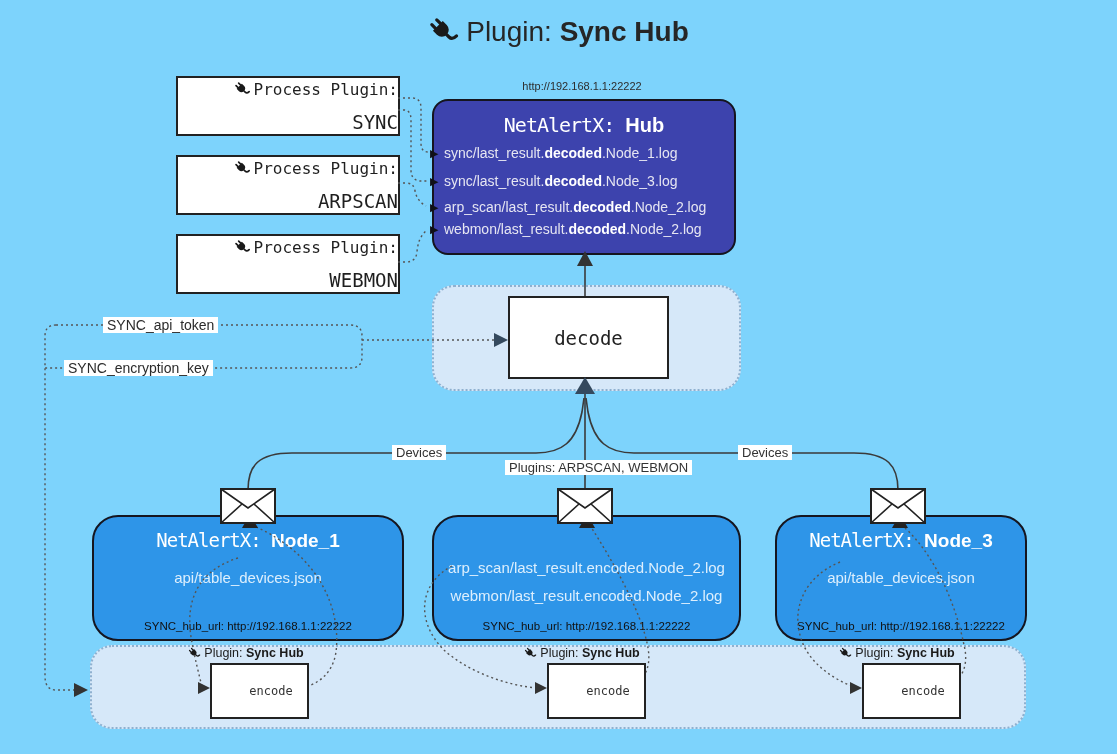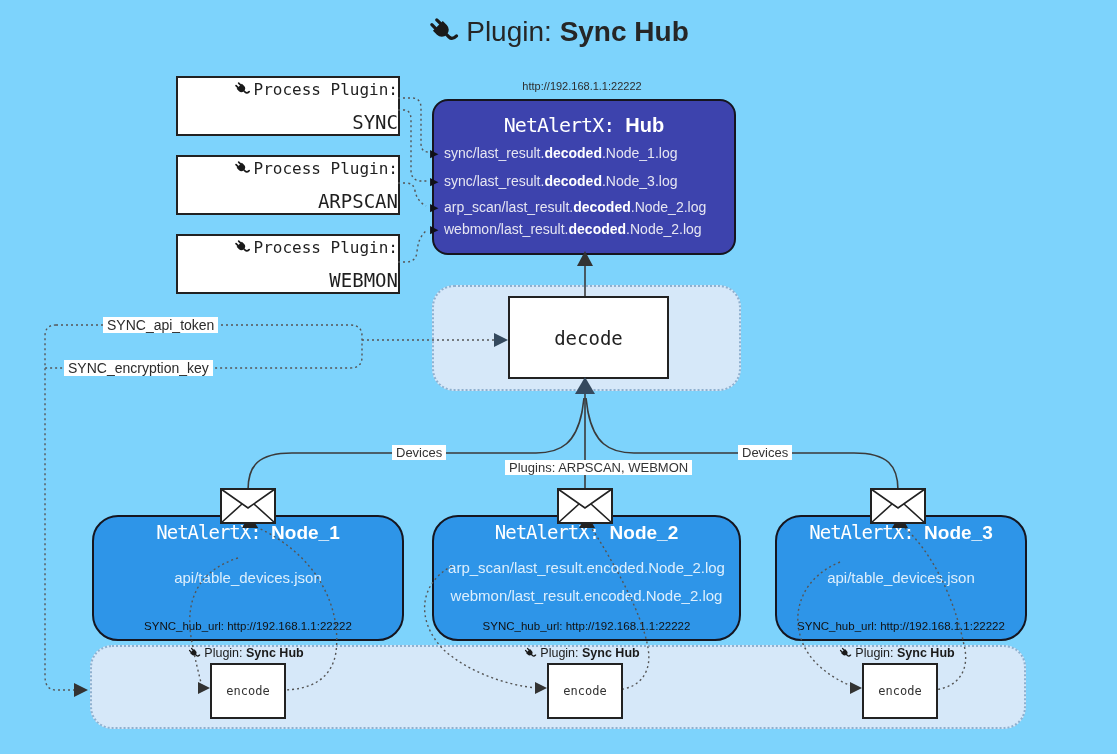--- a/index.html
+++ b/index.html
@@ -34,31 +34,31 @@
   .decode-panel{left:432px;top:285px;width:305px;height:102px;}
   .white-box{background:#fff;border:2px solid #222;display:flex;align-items:center;justify-content:center;}
   .decode-box{left:508px;top:296px;width:157px;height:79px;font-size:19px;color:#222;}
 
   
   .line-label{background:#fff;padding:0 4px;font-size:13px;color:#333;white-space:nowrap;}
   .settings-label{font-size:14px;color:#2b2b2b;}
 
   
   .node{height:122px;background:#2e95e8;border:2px solid #15151f;border-radius:26px;}
-  .node-title{position:absolute;top:4px;left:0;width:100%;text-align:center;color:#fff;font-size:19px;white-space:nowrap;}
+  .node-title{position:absolute;top:12px;left:0;width:100%;text-align:center;color:#fff;font-size:19px;white-space:nowrap;}
   .node-title .mono{letter-spacing:-1px;}
   .node-title b{font-family:"Liberation Sans",sans-serif;font-weight:700;}
   .node-file{position:absolute;left:0;width:100%;text-align:center;color:#ddeffd;font-size:15px;white-space:nowrap;}
   .node-url{position:absolute;bottom:7px;left:0;width:100%;text-align:center;color:#111;font-size:11.5px;}
 
   
   .bottom-panel{left:90px;top:645px;width:932px;height:80px;}
   .enc-label{top:646px;width:140px;display:flex;align-items:center;justify-content:center;gap:3px;
              font-size:12.5px;color:#1a1a1a;white-space:nowrap;}
-  .enc-box{top:663px;width:72px;height:52px;font-size:12px;color:#333;}
+  .enc-box{top:663px;width:72px;height:52px;font-size:12px;color:#333;padding-left:23px;}
 
   svg.overlay{position:absolute;left:0;top:0;pointer-events:none;}
   .plug{fill:#1a1a1a;}
   .z1{z-index:1;} .z2{z-index:2;} .z3{z-index:3;}
 </style>
 </head>
 <body>
 
 <div id="canvas">
 
@@ -134,21 +134,20 @@
 
   <div class="abs panel decode-panel z1"></div>
   <div class="abs white-box decode-box mono z1">decode</div>
 
   <div class="abs node z1" style="left:92px;top:515px;width:308px">
     <div class="node-title"><span class="mono">NetAlertX: </span><b>Node_1</b></div>
     <div class="node-file" style="top:52px">api/table_devices.json</div>
     <div class="node-url">SYNC_hub_url: http://192.168.1.1:22222</div>
   </div>
   <div class="abs node z1" style="left:432px;top:515px;width:305px">
-    <div class="node-title"><span class="mono">NetAlertX: </span><b>Node_2</b></div>
     <div class="node-file" style="top:42px">arp_scan/last_result.encoded.Node_2.log</div>
     <div class="node-file" style="top:70px">webmon/last_result.encoded.Node_2.log</div>
     <div class="node-url">SYNC_hub_url: http://192.168.1.1:22222</div>
   </div>
   <div class="abs node z1" style="left:775px;top:515px;width:248px">
     <div class="node-title"><span class="mono">NetAlertX: </span><b>Node_3</b></div>
     <div class="node-file" style="top:52px">api/table_devices.json</div>
     <div class="node-url">SYNC_hub_url: http://192.168.1.1:22222</div>
   </div>
 

